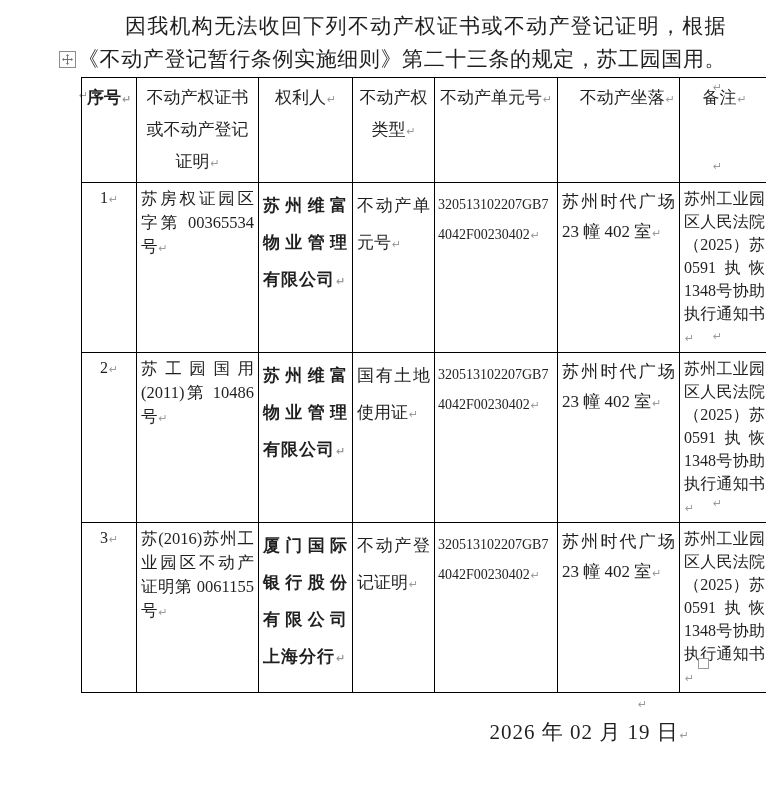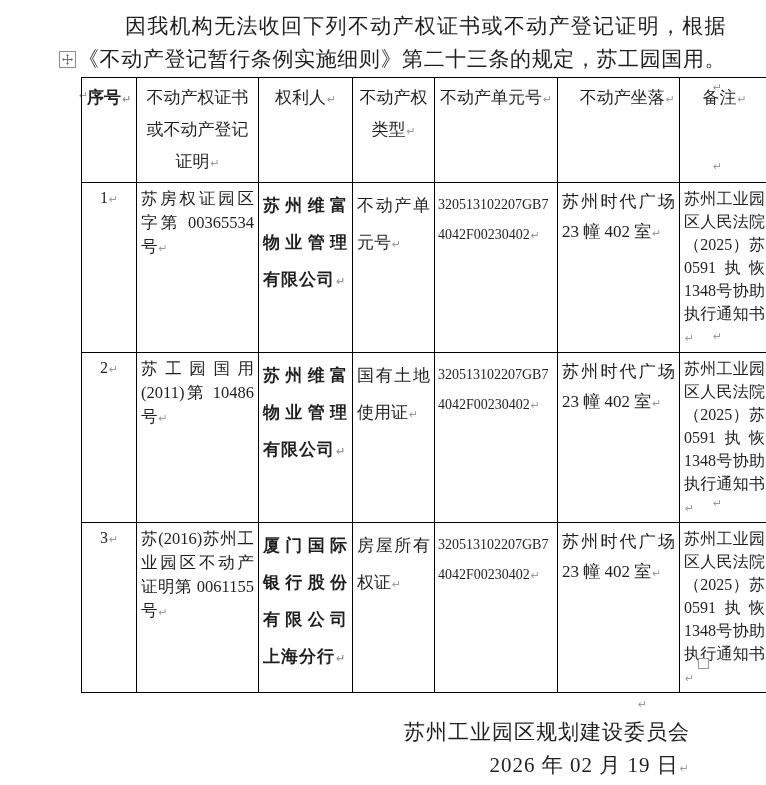--- a/index.html
+++ b/index.html
@@ -99,36 +99,35 @@
             <td class="c2"><span>苏州维富物业管理有限公司</span><span class="mark">↵</span></td>
             <td class="c3"><span>国有土地使用证</span><span class="mark">↵</span></td>
             <td class="c4"><span>320513102207GB74042F00230402</span><span class="mark">↵</span></td>
             <td class="c5"><span>苏州时代广场 23 幢 402 室</span><span class="mark">↵</span></td>
             <td class="c6"><span>苏州工业园区人民法院（2025）苏0591执恢1348号协助执行通知书</span><span class="mark">↵</span></td>
           </tr>
           <tr>
             <td class="c0"><span>3</span><span class="mark">↵</span></td>
             <td class="c1"><span>苏(2016)苏州工业园区不动产证明第 0061155 号</span><span class="mark">↵</span></td>
             <td class="c2"><span>厦门国际银行股份有限公司上海分行</span><span class="mark">↵</span></td>
-            <td class="c3"><span>房屋所有权证</span><span class="mark">↵</span></td>
+            <td class="c3"><span>不动产登记证明</span><span class="mark">↵</span></td>
             <td class="c4"><span>320513102207GB74042F00230402</span><span class="mark">↵</span></td>
             <td class="c5"><span>苏州时代广场 23 幢 402 室</span><span class="mark">↵</span></td>
             <td class="c6"><span>苏州工业园区人民法院（2025）苏0591执恢1348号协助执行通知书</span><span class="mark">↵</span></td>
           </tr>
         </tbody>
     </table>
 
     <div class="resize-handle"></div>
   </div>
 
   <span class="mark rm rm0">↵</span>
   <span class="mark rm rm1">↵</span>
   <span class="mark rm rm2">↵</span>
   <span class="mark rm rm3">↵</span>
 
   <span class="mark empty-para-mark">↵</span>
 
   <div class="footer">
-    <p><span>苏州工业园区规划建设委员会</span></p>
     <p><span>2026 年 02 月 19 日</span><span class="mark">↵</span></p>
   </div>
 
 </div>
 
 </body></html>

